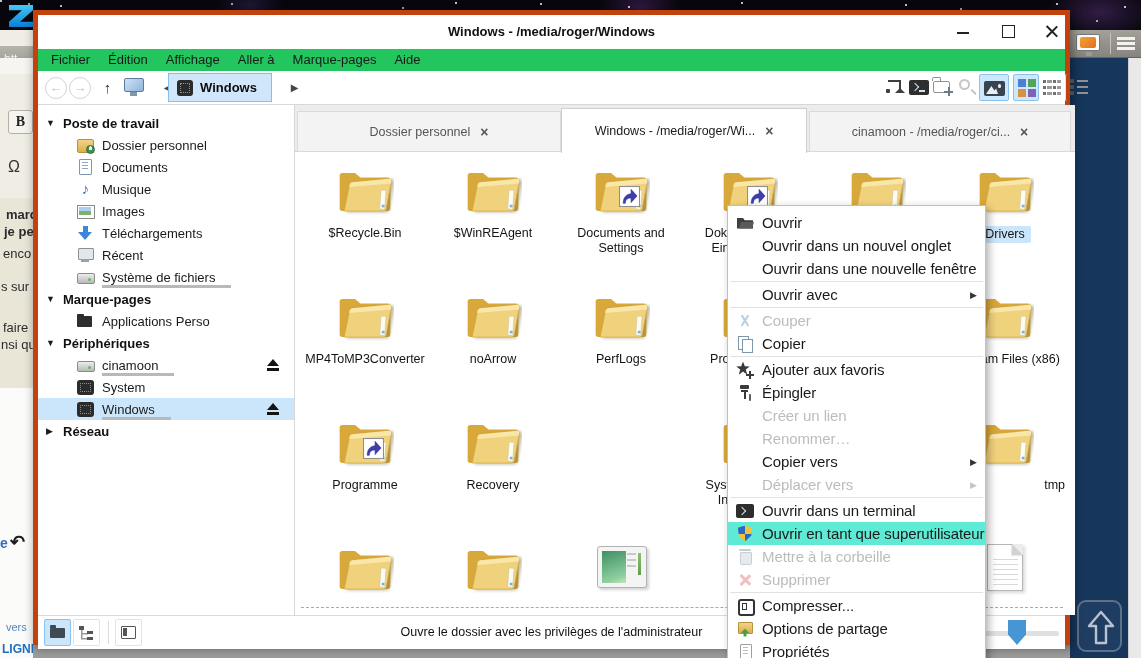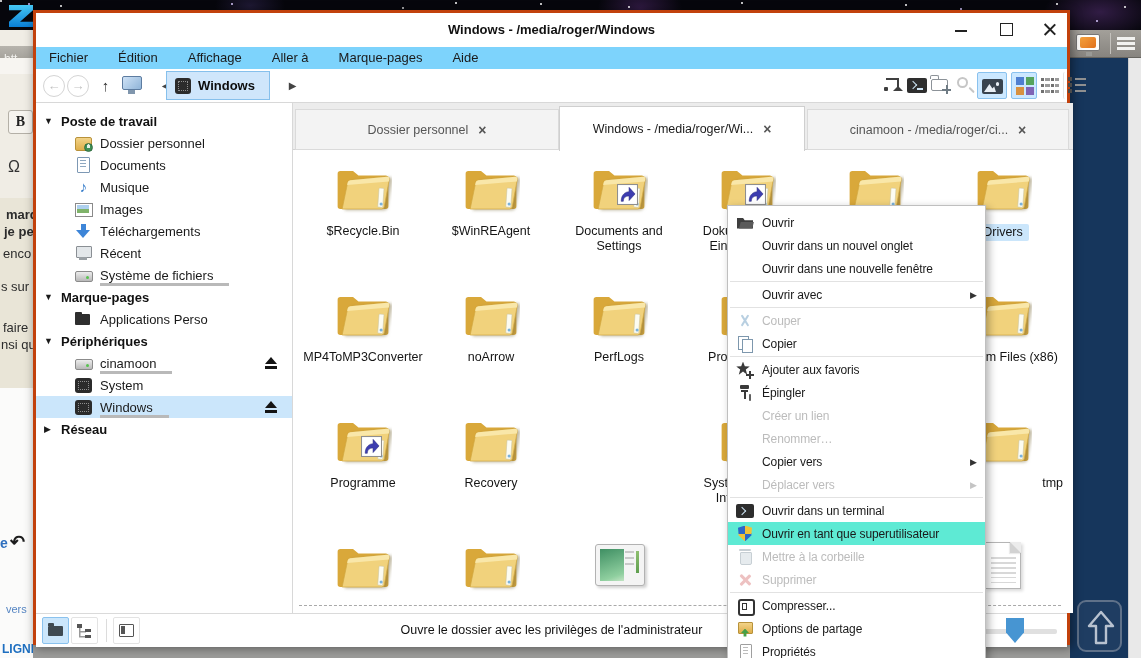--- a/index.html
+++ b/index.html
@@ -37,21 +37,21 @@
   .bl-omega{position:absolute;left:8px;top:128px;color:#333;font-size:16px;}
   .bl-quote{position:absolute;left:0;top:168px;width:33px;height:190px;background:#e9e5d7;}
   .bl-line{position:absolute;color:#2c2c2c;font-size:13px;white-space:nowrap;}
   .bl-line.b{font-weight:bold;}
   .bl-l0{left:6px;top:177px;} .bl-l1{left:4px;top:194px;}
   .bl-l2{left:3px;top:216px;} .bl-l3{left:1px;top:249px;}
   .bl-l4{left:3px;top:290px;} .bl-l5{left:1px;top:307px;}
   .bl-white{position:absolute;left:0;top:358px;width:33px;height:270px;background:#fbfbfa;}
   .bl-reply{position:absolute;left:0;top:505px;color:#2e6fbe;font-size:14px;font-weight:bold;}
   .bl-reply-arrow{position:absolute;left:10px;top:501px;color:#1c1c1c;font-size:18px;font-weight:bold;}
-  .bl-vers{position:absolute;left:6px;top:573px;color:#5585c2;font-size:11px;}
+  .bl-vers{position:absolute;left:6px;top:591px;color:#5585c2;font-size:11px;}
   .bl-ligne{position:absolute;left:2px;top:612px;color:#1e6fc0;font-size:12px;font-weight:bold;}
 
   
   .bg-right{position:absolute;left:1070px;top:30px;width:71px;height:628px;background:#16365c;overflow:hidden;z-index:1;}
   .br-toolbar{position:absolute;left:0;top:0;width:71px;height:28px;
     background:linear-gradient(#a3a09a,#87847f);border-bottom:1px solid #66645f;}
   .br-rss{position:absolute;left:6px;top:4px;width:24px;height:17px;background:#fdfdfb;
     border:1px solid #777;border-radius:2px;}
   .br-rss::before{content:"";position:absolute;left:3px;top:2px;width:16px;height:11px;
     background:linear-gradient(135deg,#f6a23c,#e0711c);border-radius:2px;}
@@ -61,34 +61,34 @@
   .br-burger::before{content:"";position:absolute;left:0;top:0;width:18px;height:3px;background:#f2f2f0;
     box-shadow:0 5px 0 #f2f2f0,0 10px 0 #f2f2f0;}
   .br-scroll{position:absolute;left:58px;top:28px;width:13px;height:600px;background:#e9e9e9;border-left:1px solid #cfcfcf;}
   .br-top-btn{position:absolute;left:7px;top:570px;width:45px;height:52px;border:2px solid #5f7189;
     border-radius:9px;background:rgba(255,255,255,.04);}
   .br-top-btn svg{position:absolute;left:6px;top:7px;}
 
   .bg-bottom-strip{position:absolute;left:33px;top:645px;width:1037px;height:13px;background:#9d9d9b;z-index:1;}
 
   
-  .window{position:absolute;left:33px;top:10px;width:1037px;height:635px;background:#7dd3fc;
-    border:3px solid #c2410c;box-shadow:2px 3px 10px rgba(0,0,0,.45);z-index:2;}
+  .window{position:absolute;left:33px;top:10px;width:1037px;height:635px;background:#22c55e;
+    border:5px solid #c2410c;box-shadow:2px 3px 10px rgba(0,0,0,.45);z-index:2;}
 
   .titlebar{position:absolute;left:0;top:0;width:100%;height:34px;background:#fff;}
   .title{position:absolute;left:0;right:0;top:9px;text-align:center;font-size:13px;font-weight:bold;color:#111;}
   .win-btn{position:absolute;top:0;width:44px;height:32px;}
   .btn-min{left:903px;} .btn-max{left:948px;} .btn-close{left:992px;}
   .btn-min::before{content:"";position:absolute;left:16px;top:17px;width:12px;height:1.6px;background:#222;}
   .btn-max::before{content:"";position:absolute;left:16px;top:10px;width:11px;height:11px;border:1.4px solid #222;}
   .btn-close::before,.btn-close::after{content:"";position:absolute;left:15px;top:9px;width:1.6px;height:15px;background:#222;}
   .btn-close::before{transform:translateX(6px) rotate(45deg);}
   .btn-close::after{transform:translateX(6px) rotate(-45deg);}
 
-  .menubar{position:absolute;left:4px;top:34px;height:22px;display:flex;gap:12px;}
+  .menubar{position:absolute;left:4px;top:34px;height:22px;display:flex;gap:0;}
   .mb-item{font-size:13px;color:#1a1a1a;padding:3px 9px;}
 
   .toolbar{position:absolute;left:0;top:56px;width:100%;height:34px;border-bottom:1px solid #d8d8d8;background:#fff;}
   .tb-btn{position:absolute;top:3px;width:25px;height:27px;border-radius:2px;}
   .nav-circle{border:1px solid #d4d4d4;border-radius:50%;width:22px;height:22px;top:6px;
     text-align:center;line-height:20px;font-size:13px;color:#c2c2c2;}
   .tb-back{left:7px;} .tb-fwd{left:31px;}
   .tb-up{left:57px;font-size:15px;color:#333;text-align:center;line-height:27px;font-weight:bold;}
   .tb-places{left:84px;}
   .ic-monitor{position:absolute;left:2px;top:4px;width:20px;height:14px;border:1.6px solid #5d7ca0;
@@ -245,21 +245,21 @@
   .ic-panel::before{content:"";position:absolute;left:1px;top:1px;width:4px;height:8px;background:#555;}
   .status-text{position:absolute;left:0;right:0;top:9px;text-align:center;font-size:12.5px;color:#111;}
   .zoom-slider-track{position:absolute;left:925px;top:15px;width:96px;height:5px;background:#e0e0e0;border-radius:2px;}
   .zoom-slider-handle{position:absolute;left:970px;top:4px;width:18px;height:25px;background:#4795d2;
     clip-path:polygon(0 0,100% 0,100% 58%,50% 100%,0 58%);}
 
   
   .ctx-menu{position:absolute;left:727px;top:205px;width:259px;height:470px;background:#fff;
     border:1px solid #bfbfbf;box-shadow:3px 3px 8px rgba(0,0,0,.3);z-index:6;padding-top:5px;}
   .mi{position:relative;height:23px;display:flex;align-items:center;}
-  .mi-label{position:absolute;left:34px;font-size:12px;color:#1a1a1a;letter-spacing:-.1px;white-space:nowrap;}
+  .mi-label{position:absolute;left:34px;font-size:15px;color:#1a1a1a;letter-spacing:-.1px;white-space:nowrap;}
   .mi.disabled .mi-label{color:#bcbcbc;}
   .mi.highlight{background:#5eead4;}
   .mi-arrow{position:absolute;right:8px;font-size:9px;color:#333;display:none;}
   .mi.has-sub .mi-arrow{display:block;}
   .mi.disabled .mi-arrow{color:#c4c4c4;}
   .menu-sep{height:1px;background:#e2e2e2;margin:1px 2px;}
   .mi-icon{position:absolute;left:8px;width:18px;height:18px;}
   .mi.disabled .mi-icon{opacity:.55;}
 
   .mi-icon[data-icon="open-folder"]::before{content:"";position:absolute;left:1px;top:3px;width:16px;height:12px;background:#3e3e3e;

